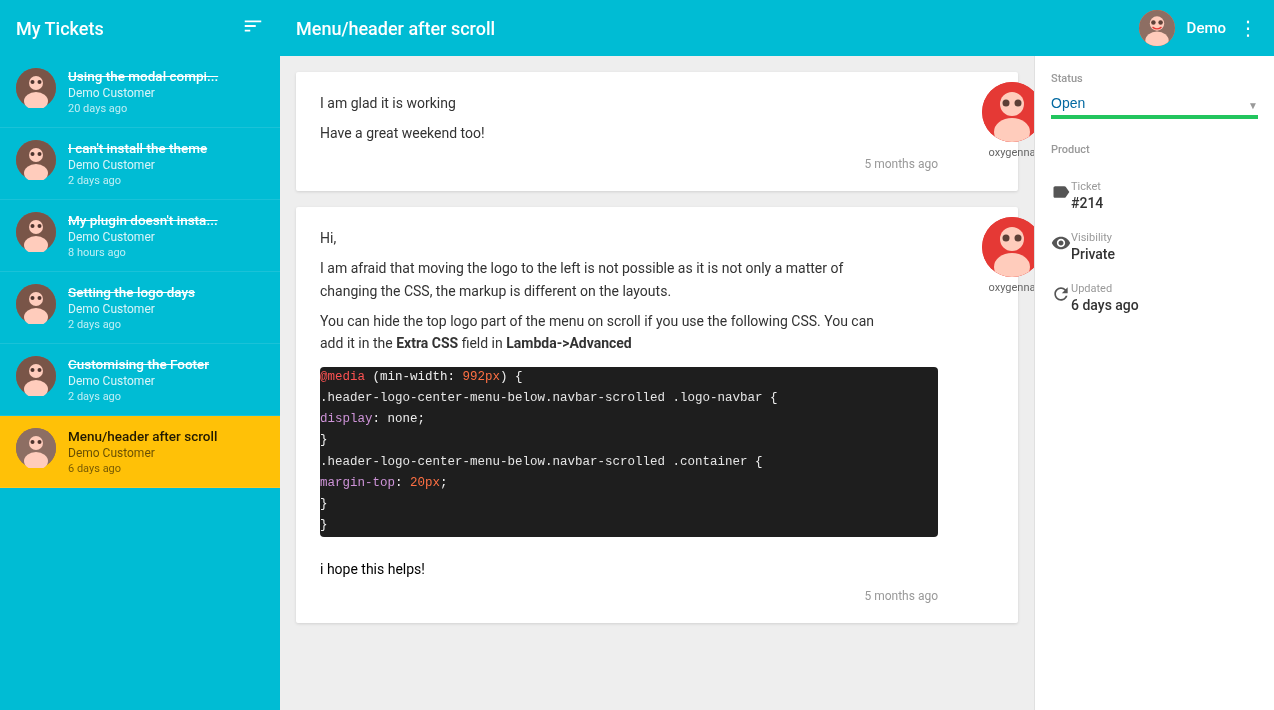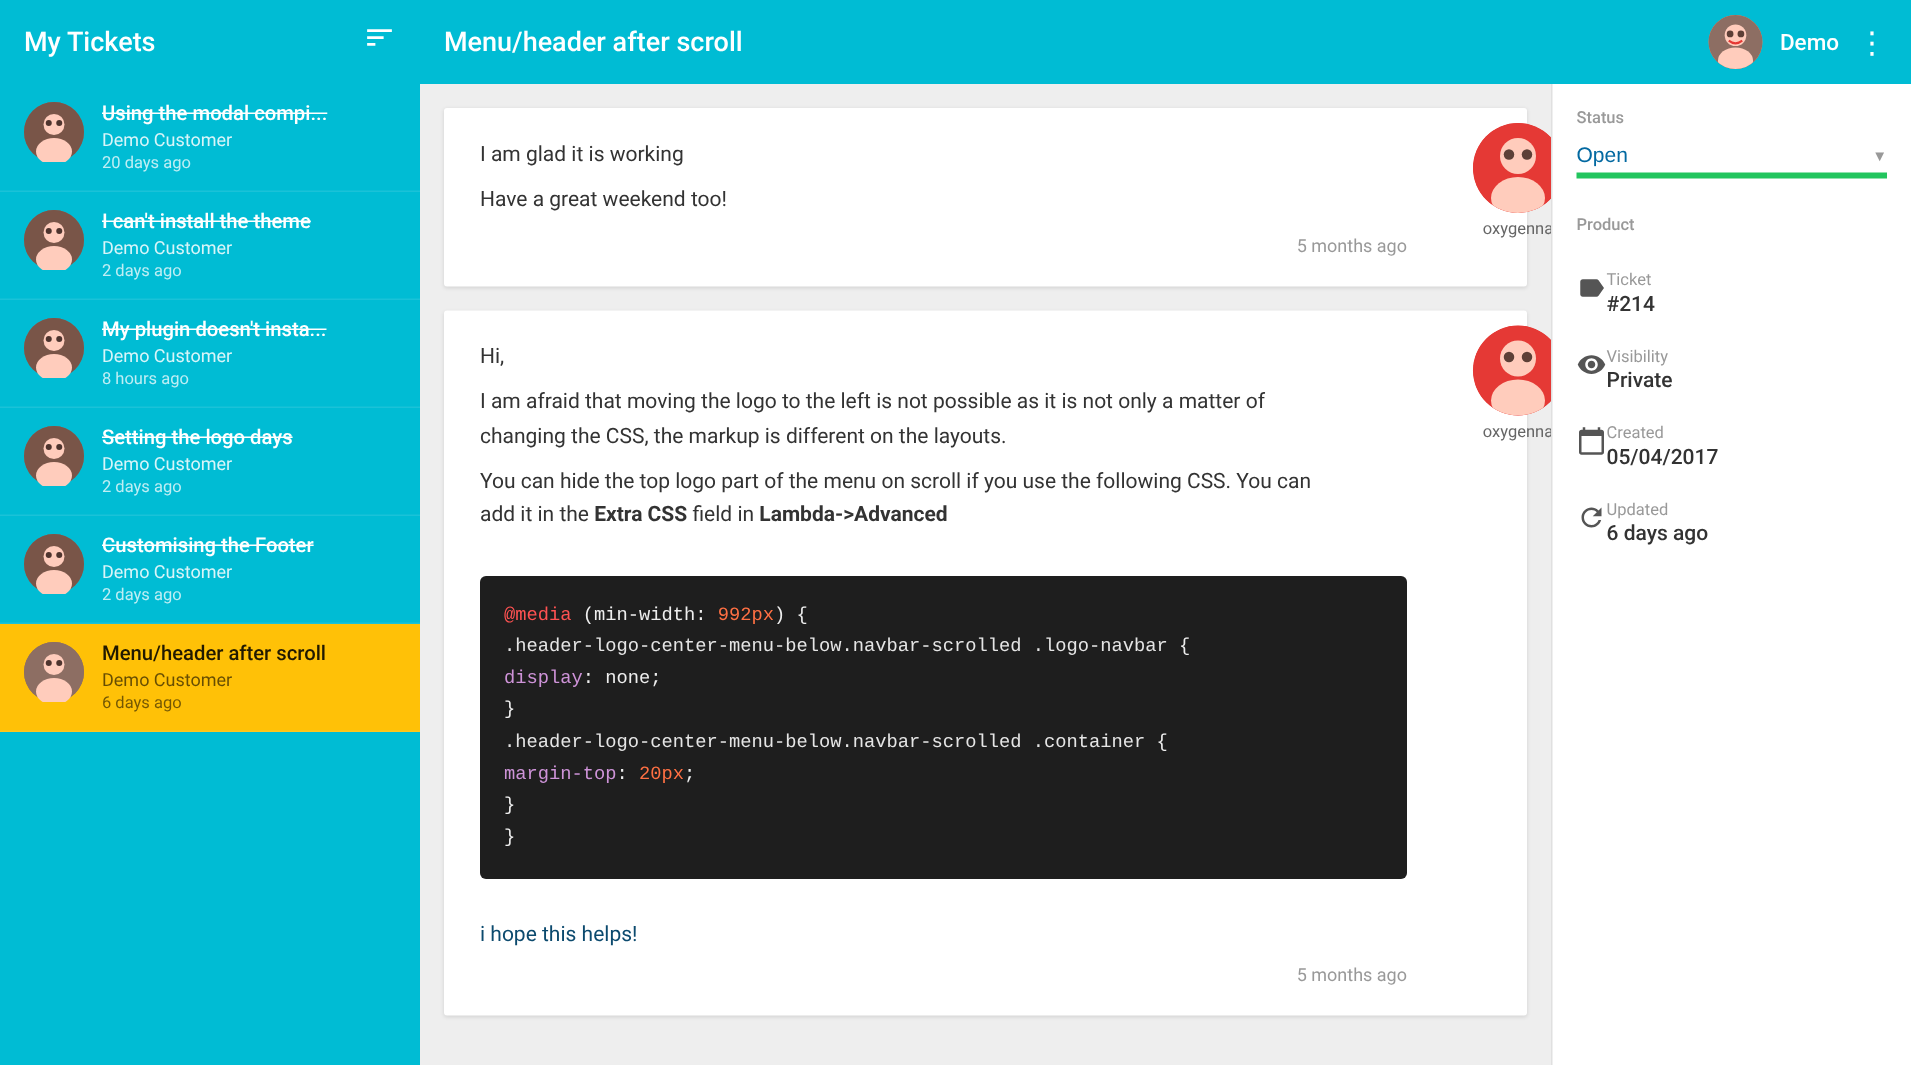--- a/index.html
+++ b/index.html
@@ -160,22 +160,21 @@
       text-align: right;
       font-size: 12px;
       color: #999;
       margin-top: 12px;
     }
 
     
     .code-block {
       background: #1e1e1e;
       border-radius: 4px;
-      padding: 16px;
-      margin: 29px 0;
+      margin: 12px 0;
       font-family: 'Courier New', monospace;
       font-size: 12.5px;
       line-height: 1.7;
       overflow-x: auto;
     }
     .code-at { color: #FF5252; }
     .code-selector { color: #e5e5e5; }
     .code-value { color: #FF7043; }
     .code-property { color: #CE93D8; }
     .code-plain { color: #eee; }
@@ -424,21 +423,21 @@
         <div><span class="code-at">@media</span><span class="code-plain"> (min-width: </span><span class="code-value">992px</span><span class="code-plain">) {</span></div>
         <div><span class="code-selector">  .header-logo-center-menu-below.navbar-scrolled .logo-navbar</span><span class="code-plain"> {</span></div>
         <div><span class="code-property">    display</span><span class="code-plain">: none;</span></div>
         <div><span class="code-plain">  }</span></div>
         <div><span class="code-selector">  .header-logo-center-menu-below.navbar-scrolled .container</span><span class="code-plain"> {</span></div>
         <div><span class="code-property">    margin-top</span><span class="code-plain">: </span><span class="code-value">20px</span><span class="code-plain">;</span></div>
         <div><span class="code-plain">  }</span></div>
         <div><span class="code-plain">}</span></div>
       </div>
 
-      <div style="font-size:14px;color:#0c4a6e;margin-top:24px;">i hope this helps!</div>
+      <div style="font-size:14px;color:#000000;margin-top:24px;">i hope this helps!</div>
 
       <div style="position:absolute; right:-24px; top:10px; text-align:center;">
         <div style="width:60px;height:60px;border-radius:50%;background:#e53935;display:flex;align-items:center;justify-content:center;overflow:hidden;">
           <svg viewBox="0 0 60 60" width="60" height="60" xmlns="http://www.w3.org/2000/svg">
             <circle cx="30" cy="30" r="30" fill="#e53935"></circle>
             <circle cx="30" cy="22" r="12" fill="#FFCCBC"></circle>
             <ellipse cx="30" cy="50" rx="18" ry="14" fill="#FFCCBC"></ellipse>
             <circle cx="24" cy="21" r="3.5" fill="#5D4037"></circle>
             <circle cx="36" cy="21" r="3.5" fill="#5D4037"></circle>
           </svg>
@@ -484,31 +483,20 @@
         <svg width="20" height="20" viewBox="0 0 24 24" fill="#555">
             <path d="M12 4.5C7 4.5 2.73 7.61 1 12c1.73 4.39 6 7.5 11 7.5s9.27-3.11 11-7.5c-1.73-4.39-6-7.5-11-7.5zM12 17c-2.76 0-5-2.24-5-5s2.24-5 5-5 5 2.24 5 5-2.24 5-5 5zm0-8c-1.66 0-3 1.34-3 3s1.34 3 3 3 3-1.34 3-3-1.34-3-3-3z"></path>
           </svg>
       </div>
       <div class="panel-info-content">
         <div class="panel-info-label">Visibility</div>
         <div class="panel-info-value">Private</div>
       </div>
     </div>
 
-    <div class="panel-info-row">
-      <div class="panel-icon">
-        <svg width="20" height="20" viewBox="0 0 24 24" fill="#555">
-            <path d="M20 3h-1V1h-2v2H7V1H5v2H4c-1.1 0-2 .9-2 2v16c0 1.1.9 2 2 2h16c1.1 0 2-.9 2-2V5c0-1.1-.9-2-2-2zm0 18H4V8h16v13z"></path>
-          </svg>
-      </div>
-      <div class="panel-info-content">
-        <div class="panel-info-label">Created</div>
-        <div class="panel-info-value">05/04/2017</div>
-      </div>
-    </div>
 
     <div class="panel-info-row">
       <div class="panel-icon">
         <svg width="20" height="20" viewBox="0 0 24 24" fill="#555">
             <path d="M17.65 6.35C16.2 4.9 14.21 4 12 4c-4.42 0-7.99 3.58-7.99 8s3.57 8 7.99 8c3.73 0 6.84-2.55 7.73-6h-2.08c-.82 2.33-3.04 4-5.65 4-3.31 0-6-2.69-6-6s2.69-6 6-6c1.66 0 3.14.69 4.22 1.78L13 11h7V4l-2.35 2.35z"></path>
           </svg>
       </div>
       <div class="panel-info-content">
         <div class="panel-info-label">Updated</div>
         <div class="panel-info-value">6 days ago</div>

